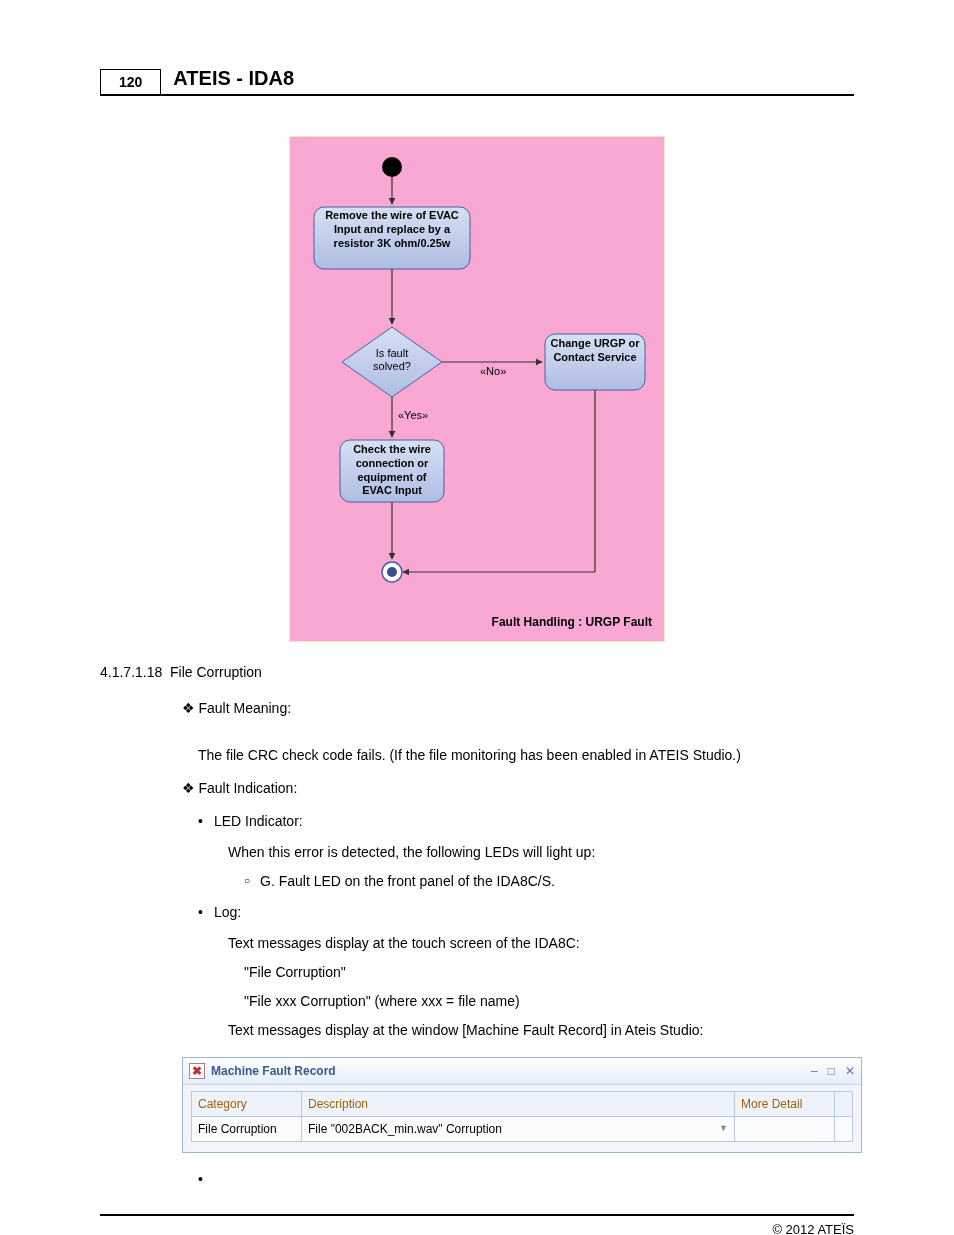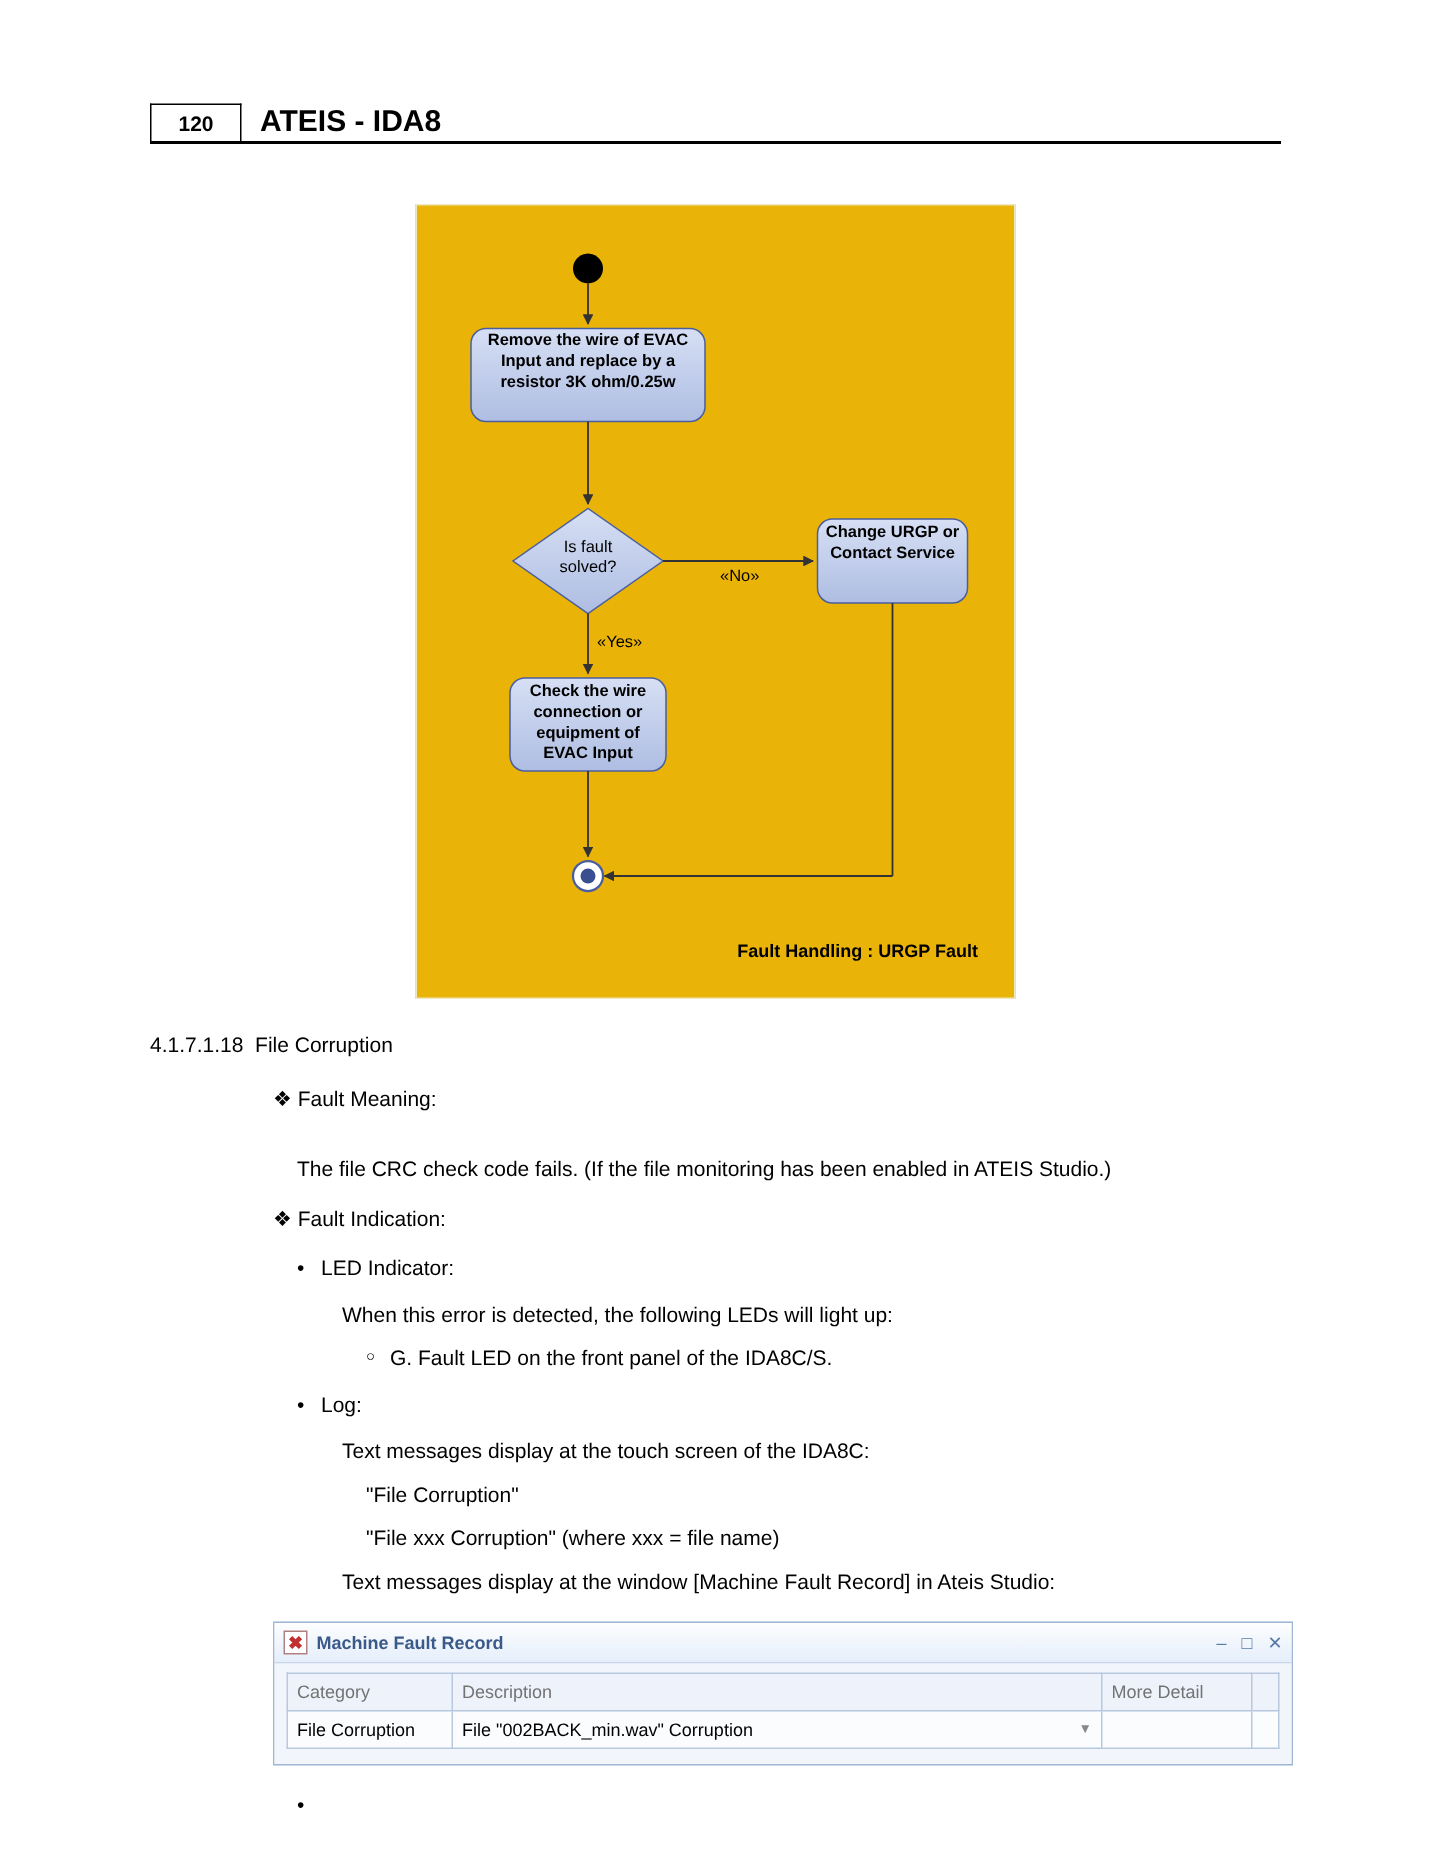--- a/index.html
+++ b/index.html
@@ -9,21 +9,21 @@
     background: #fff;
     width: 954px;
   }
   .page {
     padding: 68px 100px 40px 100px;
   }
   
   .header {
     border-bottom: 2px solid #000;
     display: flex;
-    align-items: center;
+    align-items: flex-end;
     height: 28px;
     margin-bottom: 40px;
   }
   .page-number-box {
     border: 1px solid #000;
     border-bottom: none;
     padding: 4px 18px;
     font-weight: bold;
     font-size: 14px;
   }
@@ -33,23 +33,23 @@
     font-size: 20px;
     display: flex;
     align-items: center;
   }
   
   .flowchart-wrap {
     display: flex;
     justify-content: center;
   }
   .flowchart {
-    background: #eab308;
+    background: #f9a8d4;
     border: 1px solid #eee8c0;
-    padding: 24px;
+    padding: 12px;
     position: relative;
   }
   .flowchart svg { display: block; }
   .caption {
     text-align: right;
     font-weight: bold;
     font-size: 12px;
     margin-top: 6px;
   }
   
@@ -101,21 +101,21 @@
   }
   .mfr-table { width: 100%; border-collapse: collapse; table-layout: fixed; }
   .mfr-table th, .mfr-table td {
     border: 1px solid #b8c8de;
     text-align: left;
     font-weight: normal;
     padding: 3px 6px;
     font-size: 12px;
     background: #fbfcfe;
   }
-  .mfr-table th { background: #eef3fb; color: #737373; }
+  .mfr-table th { background: #eef3fb; color: #a16207; }
   .col-cat { width: 110px; }
   .col-desc { }
   .col-more { width: 100px; }
   .col-sb { width: 18px; }
   
   .footer {
     border-top: 2px solid #000;
     margin-top: 24px;
     padding-top: 6px;
     text-align: right;

